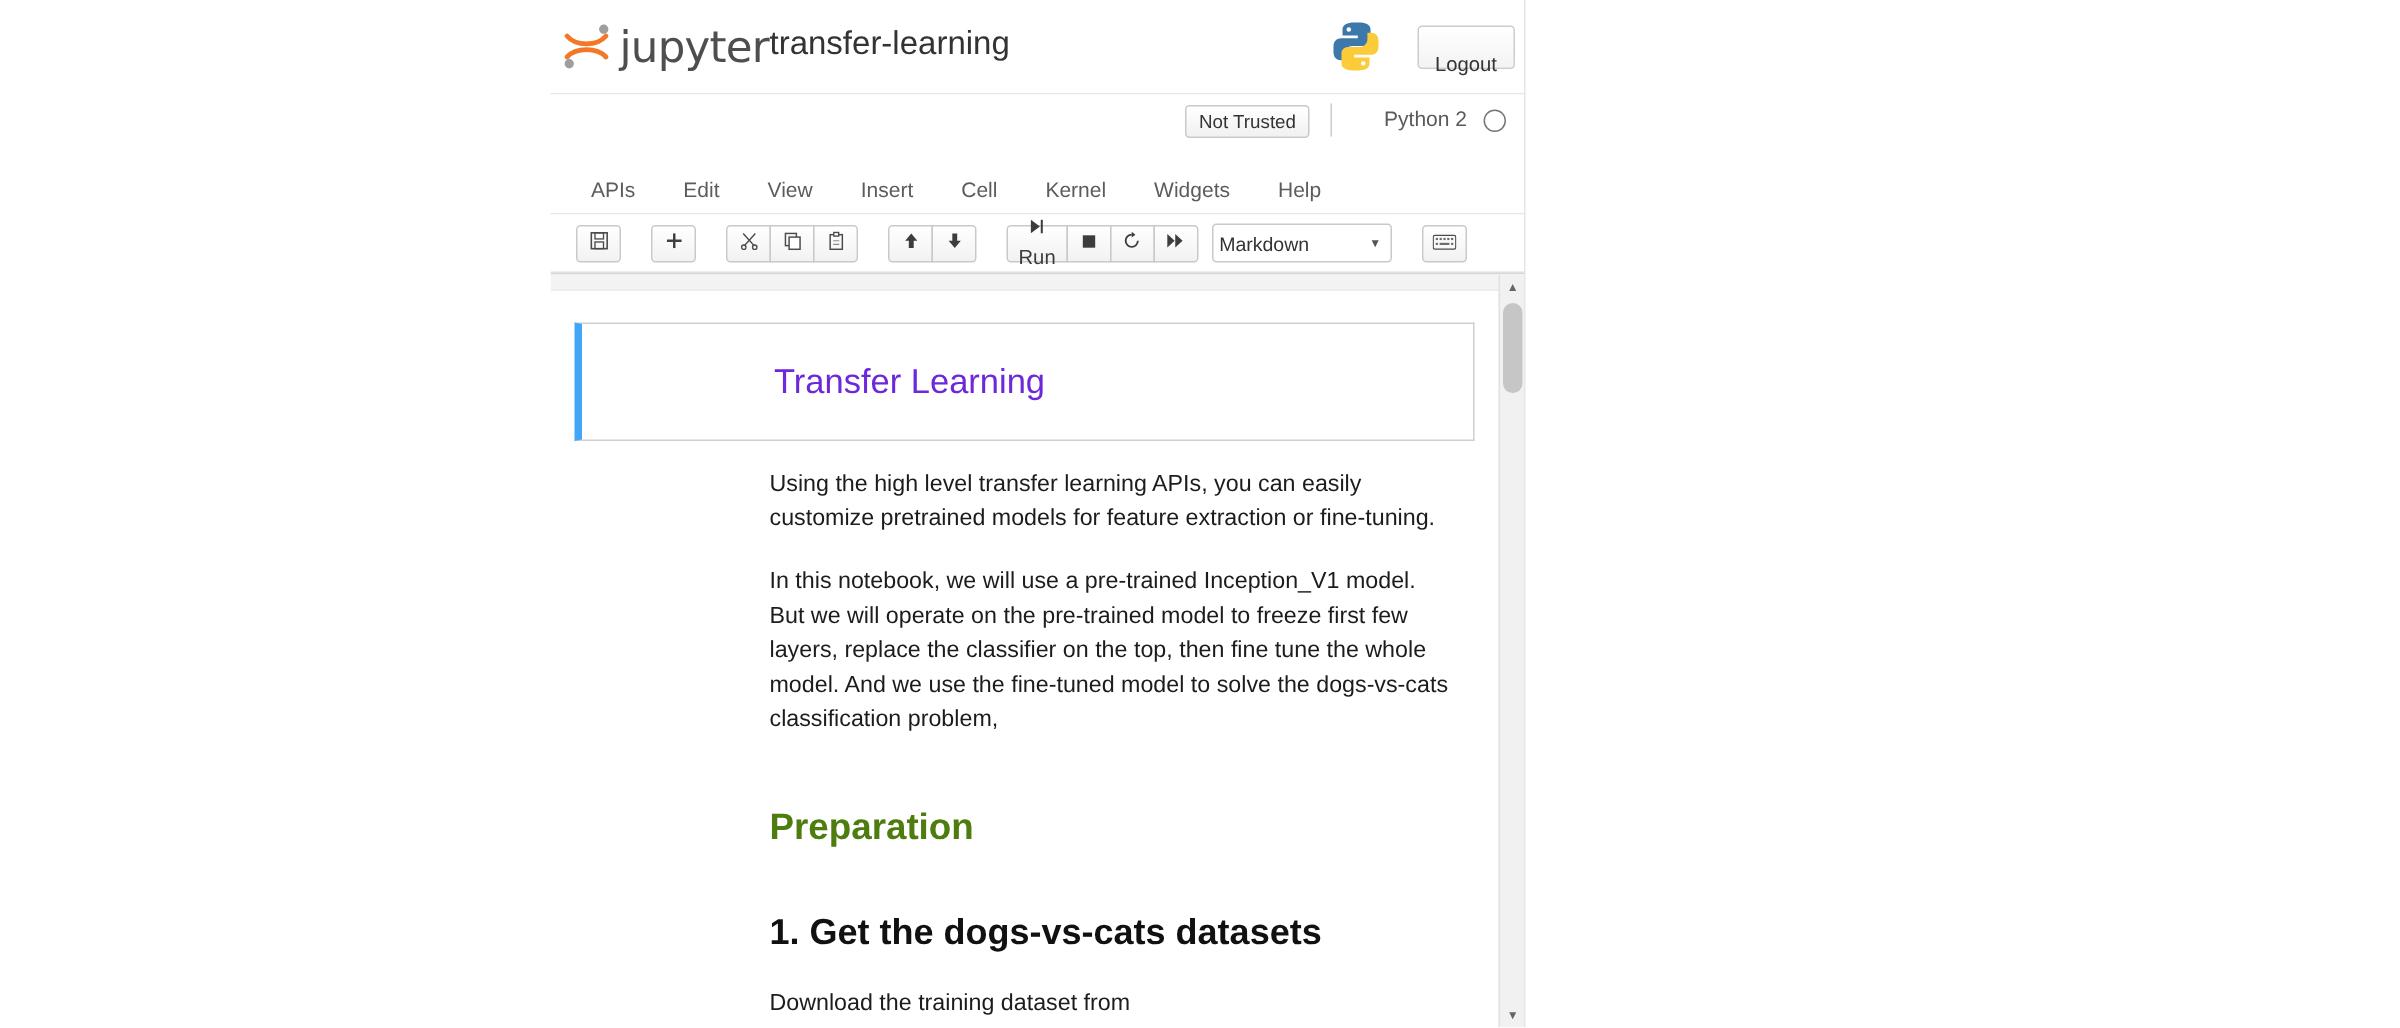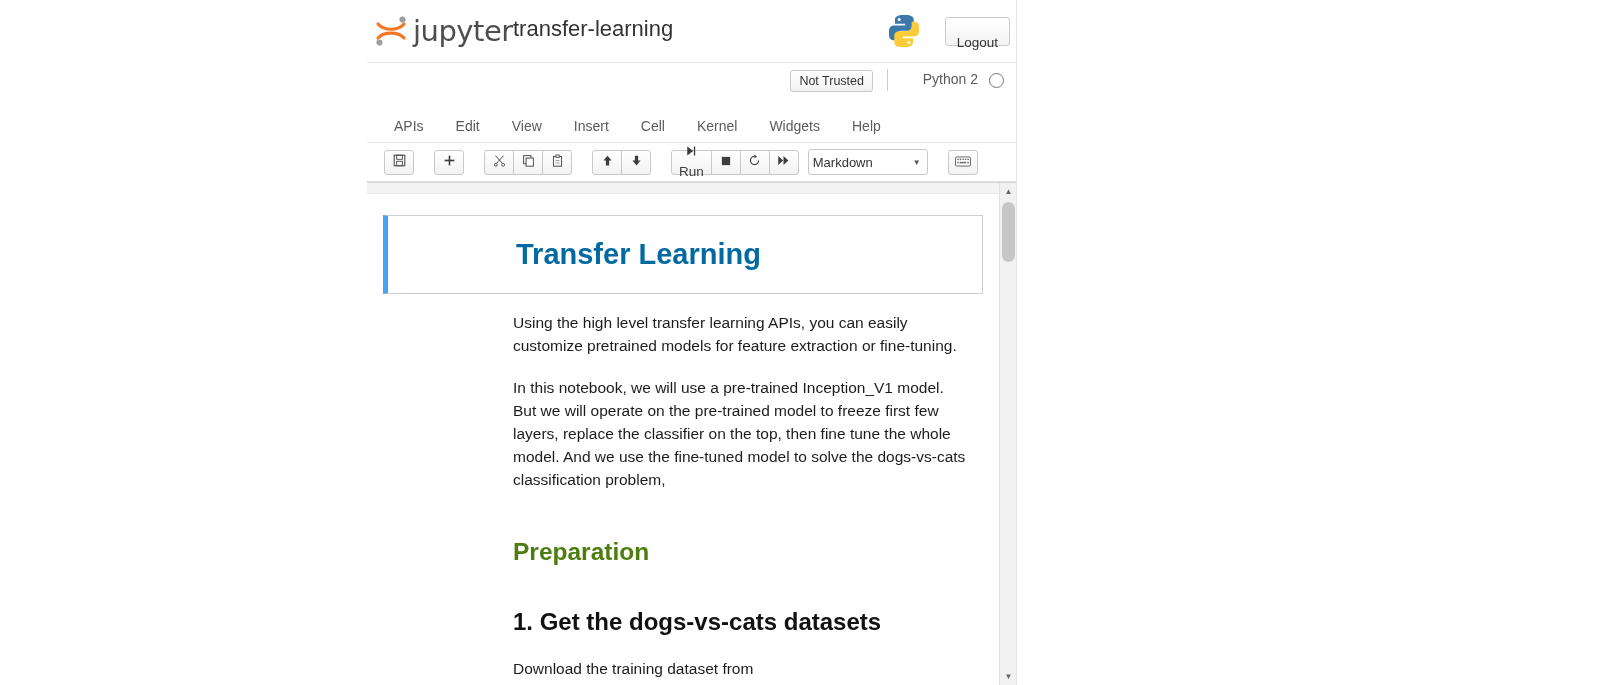--- a/index.html
+++ b/index.html
@@ -232,23 +232,23 @@
     border-left: 5px solid #42a5f5;
     background: #ffffff;
     min-height: 79px;
     display: flex;
     align-items: center;
   }
   .selected-cell .inner {
     padding: 0 0 0 128px;
   }
   h1.title {
-    font-size: 29px;
-    font-weight: bold;
-    color: #0369a1;
+    font-size: 23px;
+    font-weight: normal;
+    color: #6d28d9;
     margin: 0;
     line-height: 1.2;
     font-family: "Liberation Sans", sans-serif;
   }
   .md-body {
     padding: 18px 0 0 146px;
     width: 600px;
   }
   .md-body p {
     margin: 0 0 19px 0;

